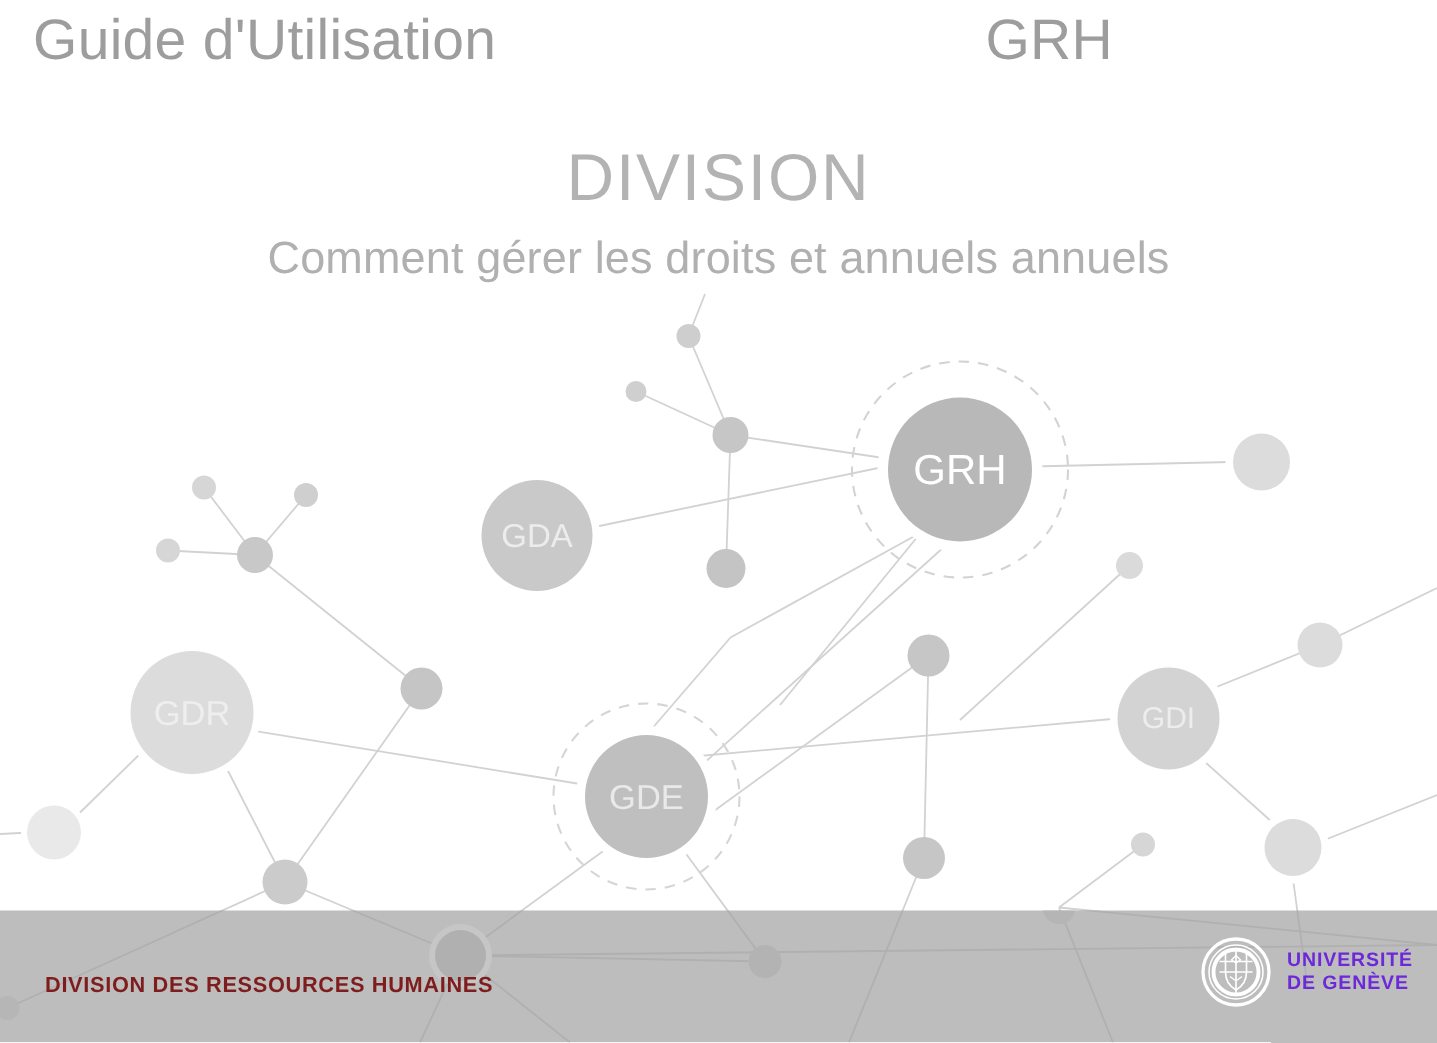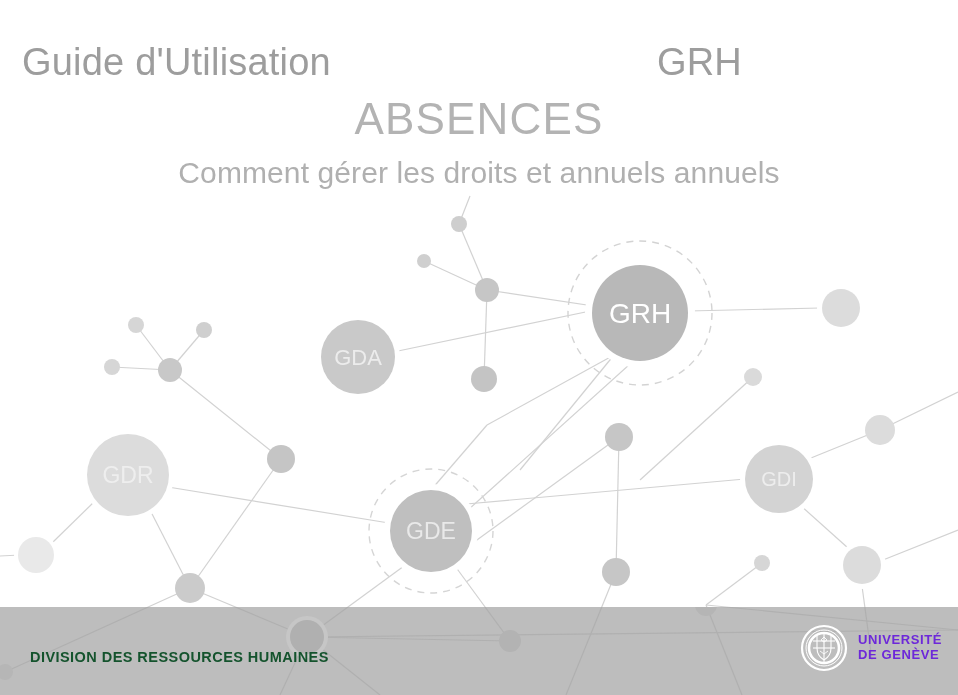--- a/index.html
+++ b/index.html
@@ -20,21 +20,20 @@
   }
 
   
   .header {
     position: absolute;
     top: 0;
     left: 0;
     width: 760px;
     height: 64px;
     z-index: 40;
-    margin-top: 35px;
   }
   .header-left {
     position: absolute;
     left: 22px;
     top: 6px;
     font-size: 38px;
     font-weight: 400;
     color: #9d9d9d;
     letter-spacing: 0.2px;
     white-space: nowrap;
@@ -100,21 +99,21 @@
     top: -607px;
     width: 958px;
     height: 695px;
   }
   .footer-text {
     position: absolute;
     left: 30px;
     top: 42px;
     font-size: 14.5px;
     font-weight: bold;
-    color: #14532d;
+    color: #7f1d1d;
     letter-spacing: 0.45px;
     white-space: nowrap;
     z-index: 30;
   }
   .logo {
     position: absolute;
     right: 16px;
     top: 17px;
     display: flex;
     align-items: center;
@@ -245,21 +244,21 @@
       <text x="640" y="313" fill="#ffffff" font-family="Liberation Sans, sans-serif" font-size="28" text-anchor="middle" dominant-baseline="central">GRH</text>
     </g>
   </svg>
 
   <div class="header">
     <div class="header-left">Guide d'Utilisation</div>
     <div class="header-right">GRH</div>
   </div>
 
   <div class="title-block">
-    <div class="title-main">ABSENCES</div>
+    <div class="title-main">DIVISION</div>
     <div class="title-sub">Comment gérer les droits et annuels annuels</div>
   </div>
 
   <div class="footer">
 
     <svg class="footer-net" viewBox="0 0 958 695">
       <g stroke="#b0b0b0" stroke-width="1.2" fill="none">
         <line x1="307" y1="637" x2="190" y2="588"></line>
         <line x1="307" y1="637" x2="404" y2="566"></line>
         <line x1="307" y1="637" x2="958" y2="630"></line>

